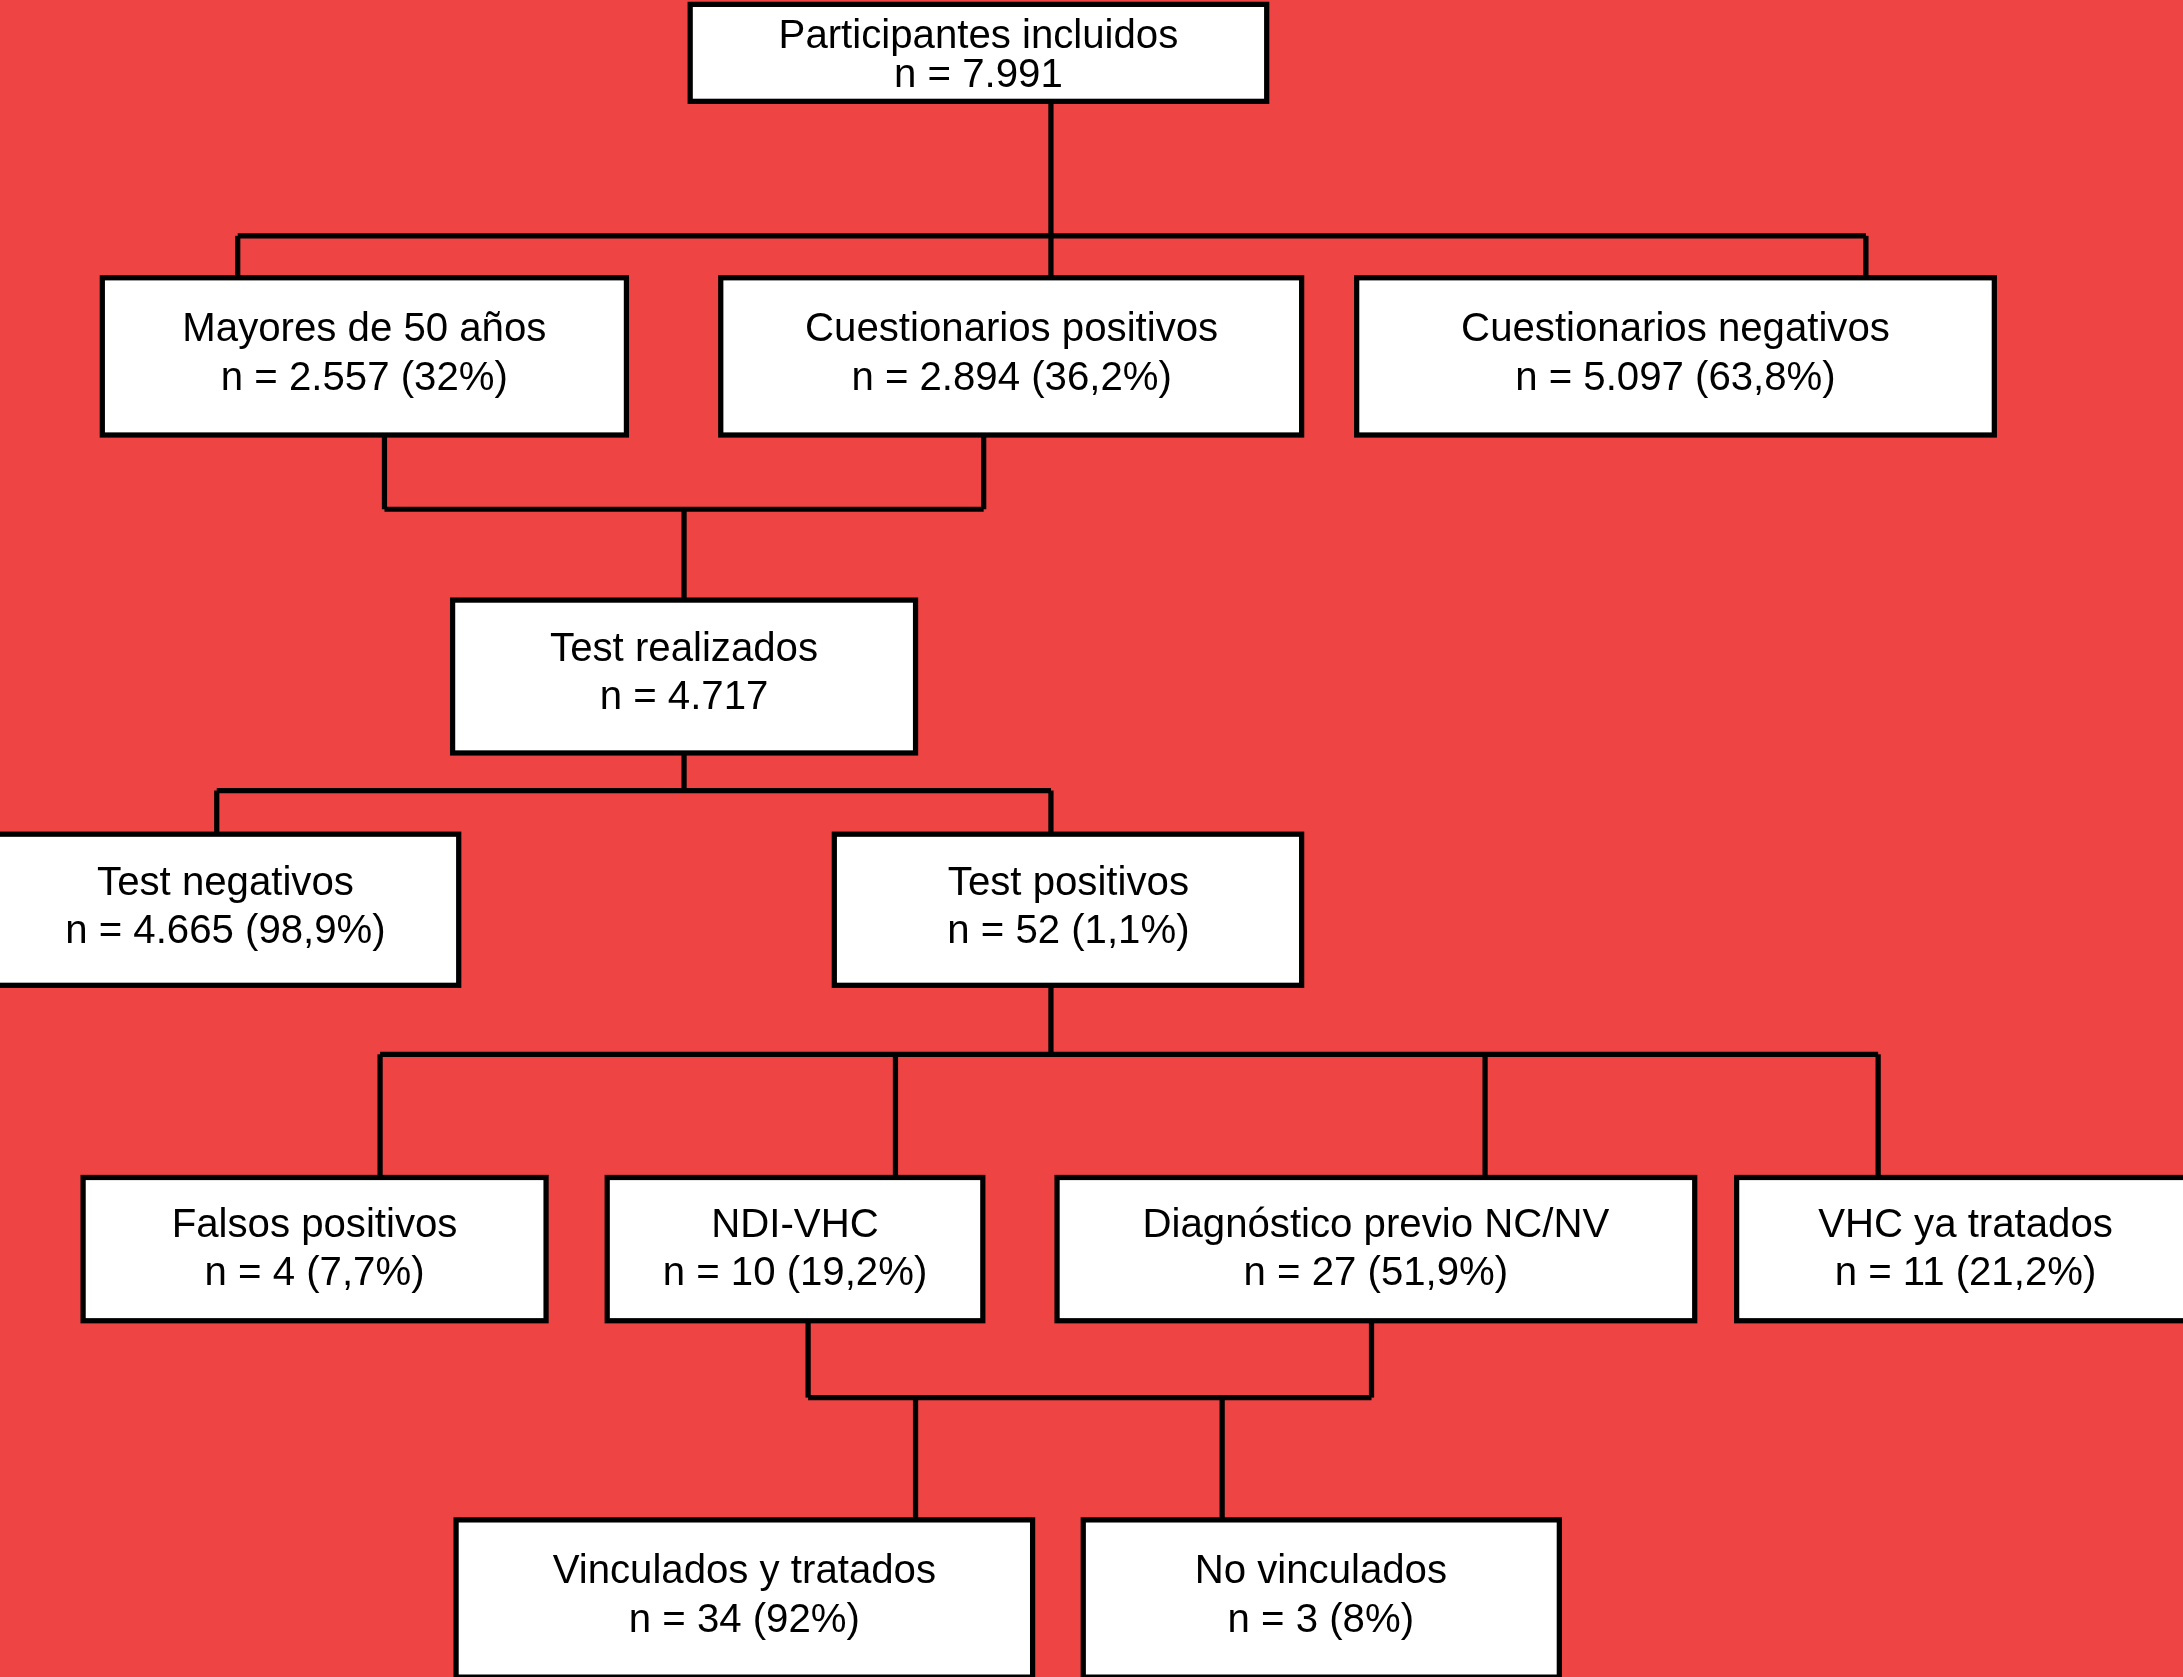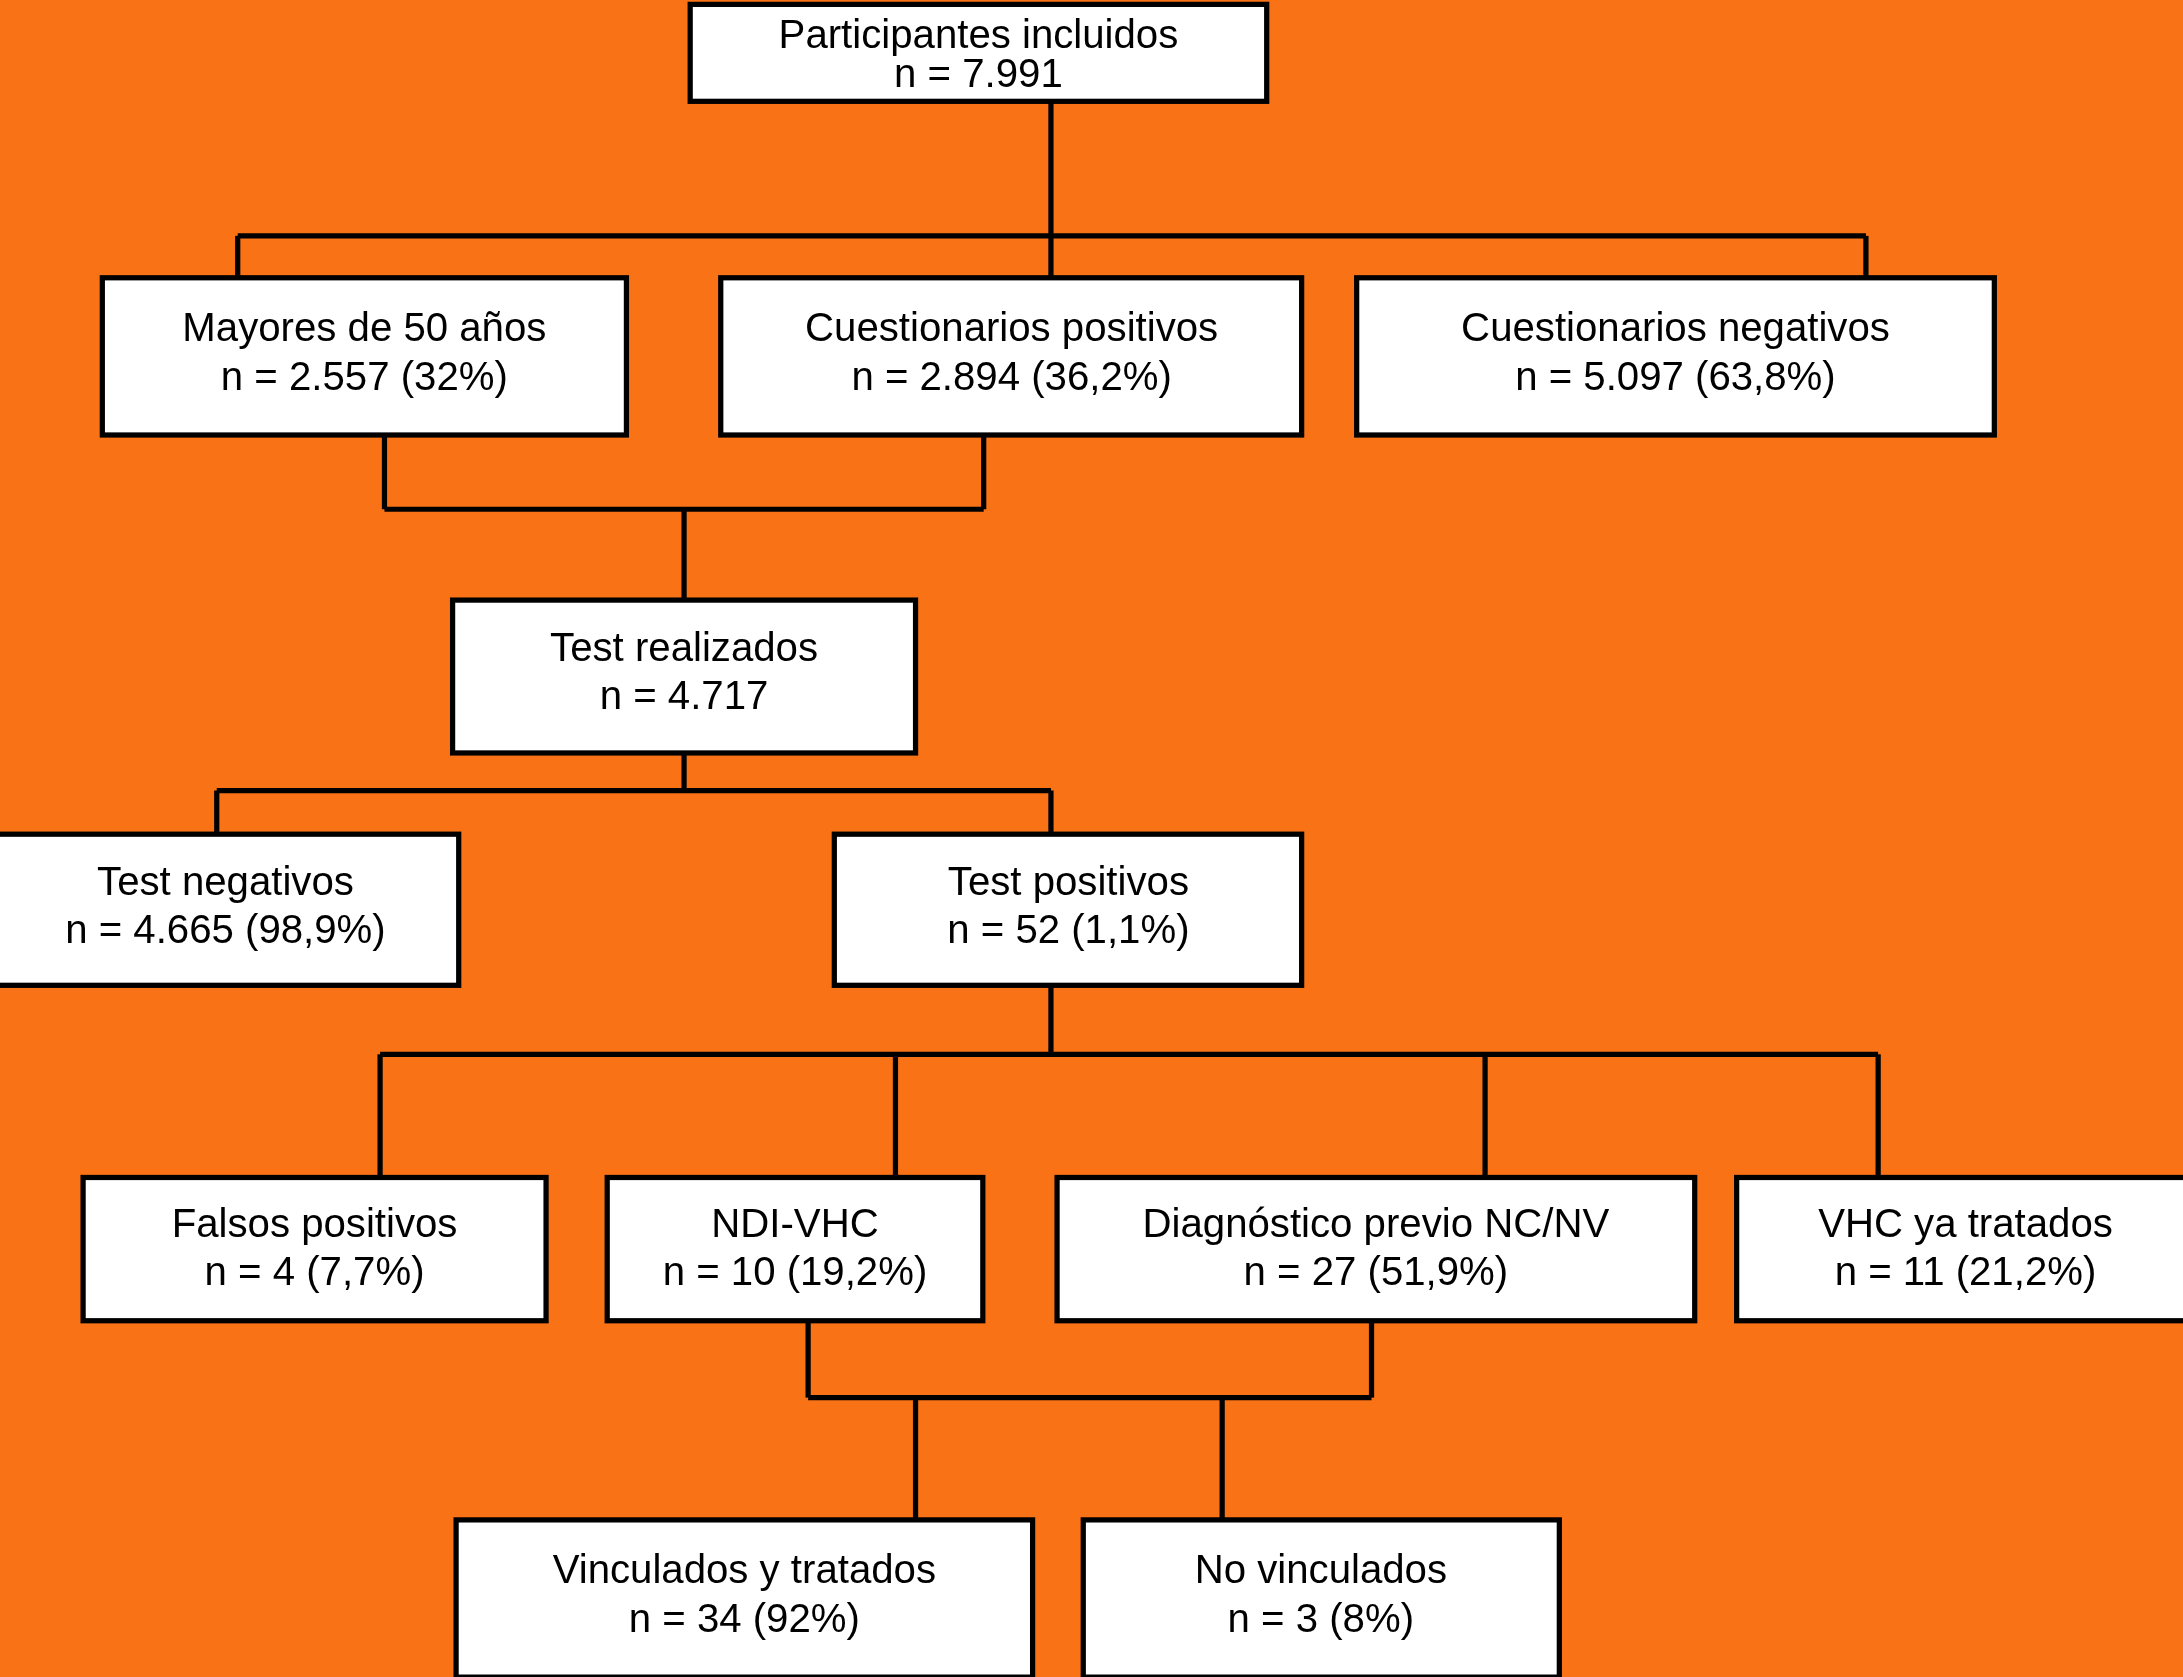--- a/index.html
+++ b/index.html
@@ -7,21 +7,21 @@
     padding: 0;
     background: #ffffff;
   }
   body {
     font-family: "Liberation Sans", sans-serif;
   }
   #flowchart-root {
     position: relative;
     width: 2184px;
     height: 1678px;
-    background: #f97316;
+    background: #ef4444;
     overflow: hidden;
   }
   svg.flow-canvas {
     position: absolute;
     top: 0;
     left: 0;
     width: 2184px;
     height: 1678px;
     display: block;
   }

